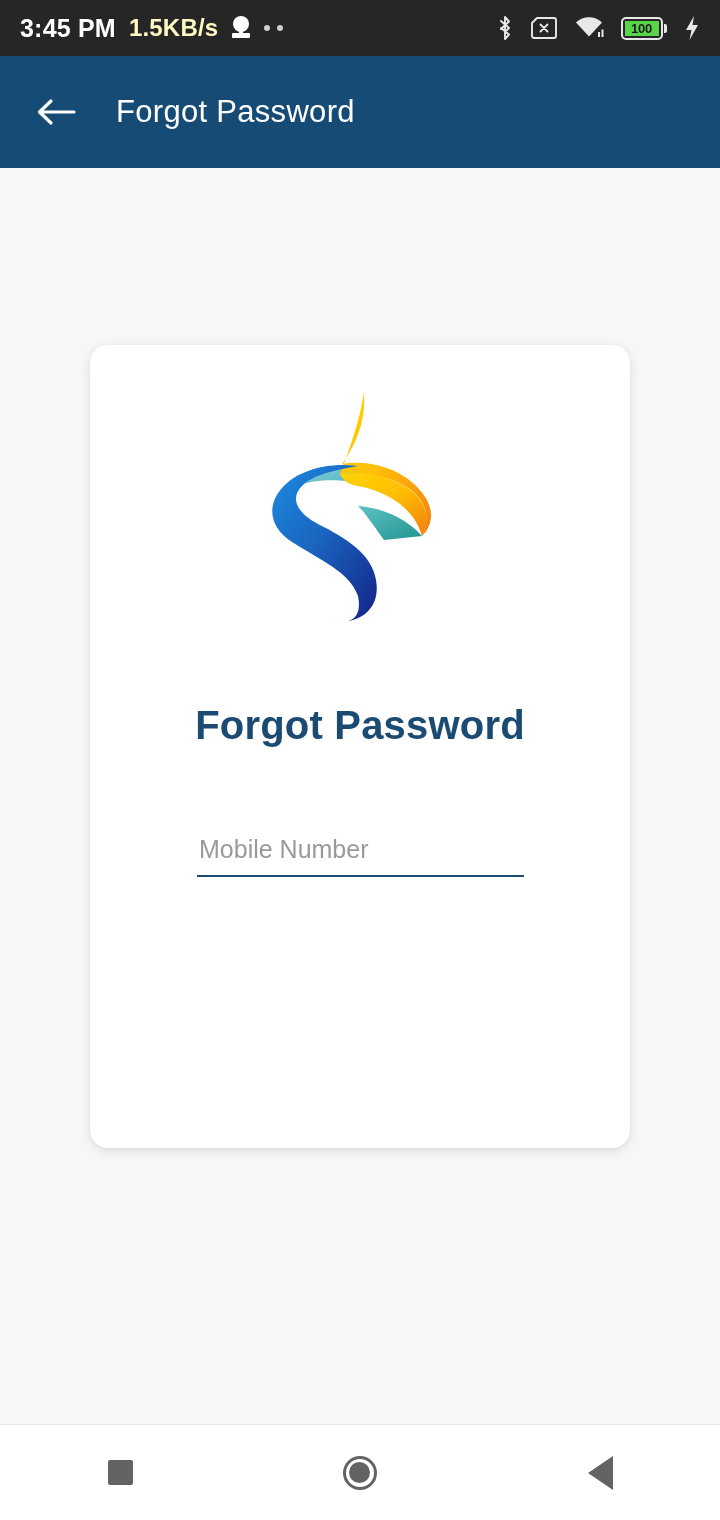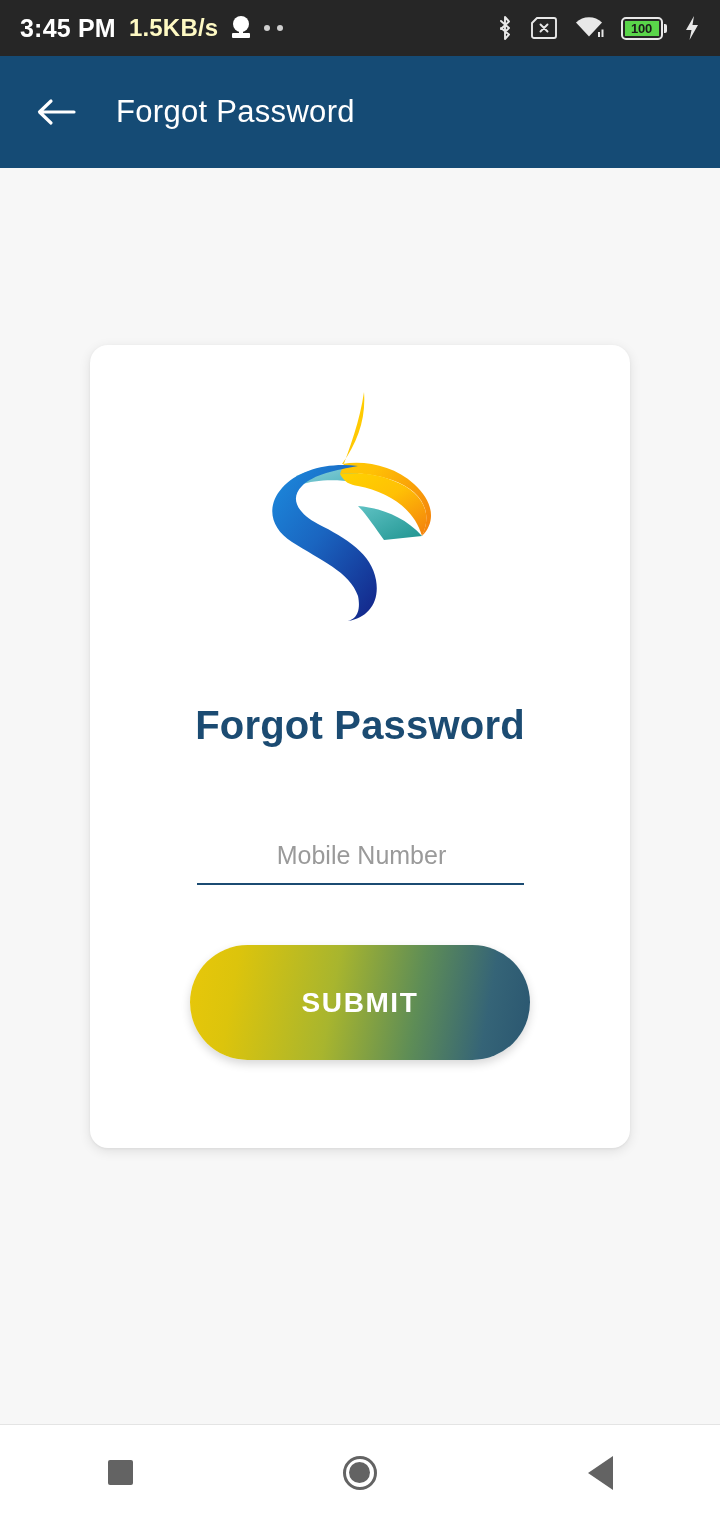--- a/index.html
+++ b/index.html
@@ -199,25 +199,24 @@
     top: 490px;
     left: 107px;
     width: 327px;
   }
   .field input {
     width: 100%;
     border: none;
     outline: none;
     background: transparent;
     font-family: "Liberation Sans", sans-serif;
-    font-size: 32px;
+    font-size: 25px;
     color: #333333;
     padding: 0 0 11px 2px;
     box-sizing: border-box;
-    text-align: center;
   }
   .field input::placeholder {
     color: #9a9a9a;
     font-size: 25px;
   }
   .field-underline {
     height: 2px;
     background: #1B4B72;
     width: 100%;
   }
@@ -386,21 +385,20 @@
       </svg>
     </div>
 
     <div class="card-title">Forgot Password</div>
 
     <div class="field">
       <input type="text" placeholder="Mobile Number" style="">
       <div class="field-underline"></div>
     </div>
 
-    <button class="submit-btn">SUBMIT</button>
 
   </div>
 </div>
 
 <div class="nav-divider"></div>
 <div class="nav-bar">
   <div class="nav-btn">
     <div class="nav-square"></div>
   </div>
   <div class="nav-btn">

